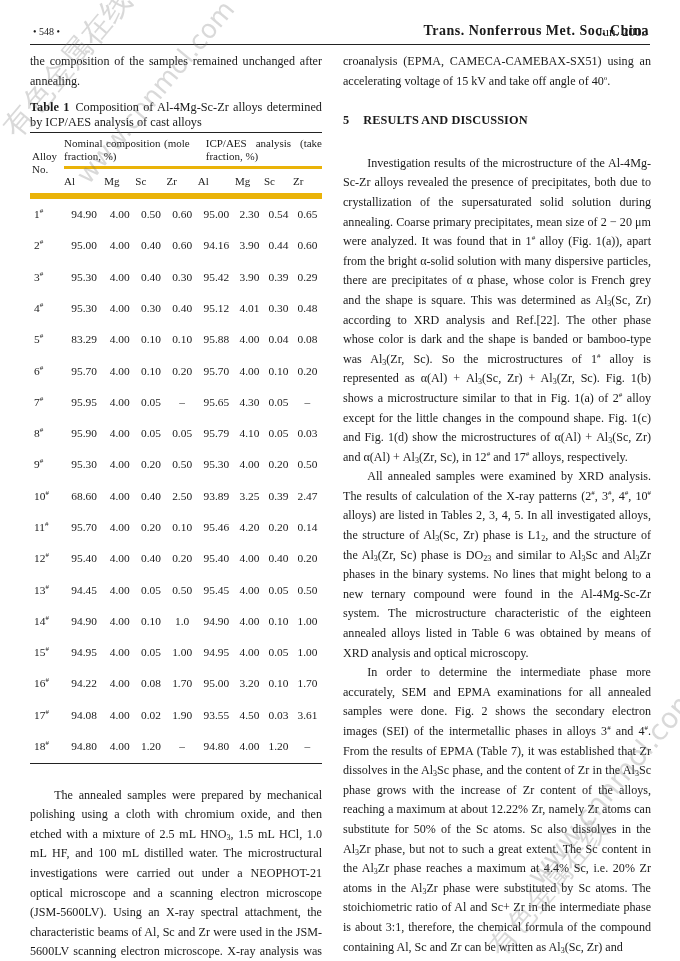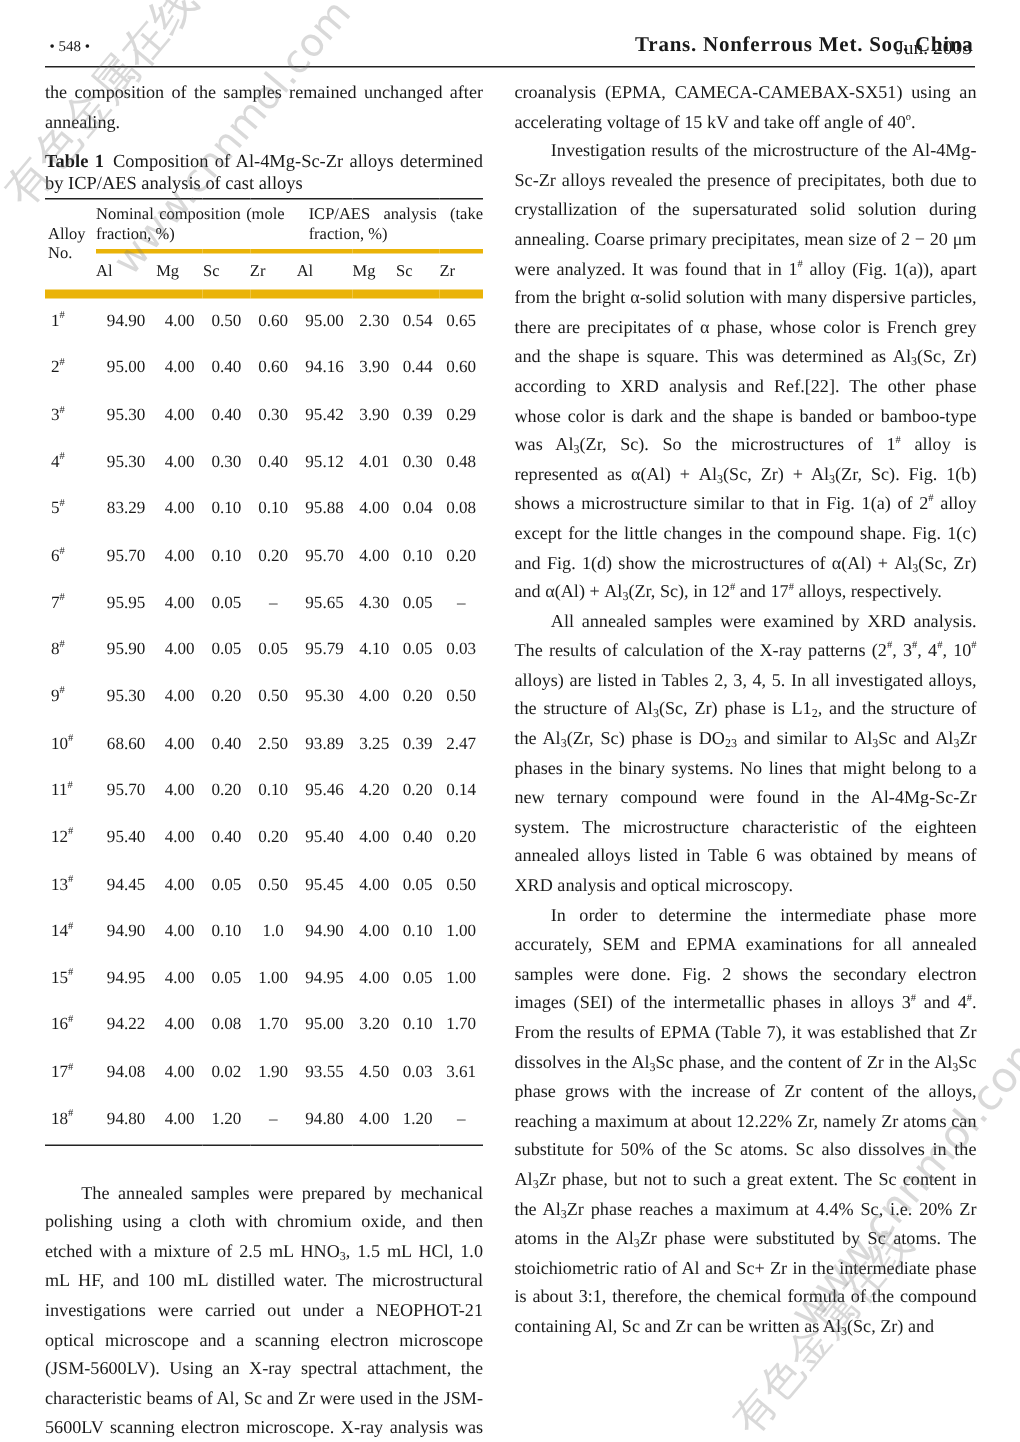--- a/index.html
+++ b/index.html
@@ -293,20 +293,23 @@
           </tr>
         </tbody>
     </table>
 
     <p class="indent" style="margin-top:22px"><span>The annealed samples were prepared by mechanical polishing using a cloth with chromium oxide, and then etched with a mixture of 2.5 mL HNO</span><sub>3</sub><span>, 1.5 mL HCl, 1.0 mL HF, and 100 mL distilled water. The microstructural investigations were carried out under a NEOPHOT-21 optical microscope and a scanning electron microscope (JSM-5600LV). Using an X-ray spectral attachment, the characteristic beams of Al, Sc and Zr were used in the JSM-5600LV scanning electron microscope. X-ray analysis was carried out on an XD-98 diffractometer with unfiltered copper radiation (λ= 1.540 6×10</span></p>
   </div>
 
   <div class="col col-right">
     <p><span>croanalysis (EPMA, CAMECA-CAMEBAX-SX51) using an accelerating voltage of 15 kV and take off angle of 40</span><sup>o</sup><span>.</span></p>
 
+    <div class="section-head">
+      <span class="num">5</span><span>RESULTS AND DISCUSSION</span>
+    </div>
 
     <p class="indent">Investigation results of the microstructure of the Al-4Mg-Sc-Zr alloys revealed the presence of precipitates, both due to crystallization of the supersaturated solid solution during annealing. Coarse primary precipitates, mean size of 2 − 20 μm were analyzed. It was found that in 1<sup>#</sup> alloy (Fig. 1(a)), apart from the bright α-solid solution with many dispersive particles, there are precipitates of α phase, whose color is French grey and the shape is square. This was determined as Al<sub>3</sub>(Sc, Zr) according to XRD analysis and Ref.[22]. The other phase whose color is dark and the shape is banded or bamboo-type was Al<sub>3</sub>(Zr, Sc). So the microstructures of 1<sup>#</sup> alloy is represented as α(Al) + Al<sub>3</sub>(Sc, Zr) + Al<sub>3</sub>(Zr, Sc). Fig. 1(b) shows a microstructure similar to that in Fig. 1(a) of 2<sup>#</sup> alloy except for the little changes in the compound shape. Fig. 1(c) and Fig. 1(d) show the microstructures of α(Al) + Al<sub>3</sub>(Sc, Zr) and α(Al) + Al<sub>3</sub>(Zr, Sc), in 12<sup>#</sup> and 17<sup>#</sup> alloys, respectively.</p>
     <p class="indent">All annealed samples were examined by XRD analysis. The results of calculation of the X-ray patterns (2<sup>#</sup>, 3<sup>#</sup>, 4<sup>#</sup>, 10<sup>#</sup> alloys) are listed in Tables 2, 3, 4, 5. In all investigated alloys, the structure of Al<sub>3</sub>(Sc, Zr) phase is L1<sub>2</sub>, and the structure of the Al<sub>3</sub>(Zr, Sc) phase is DO<sub>23</sub> and similar to Al<sub>3</sub>Sc and Al<sub>3</sub>Zr phases in the binary systems. No lines that might belong to a new ternary compound were found in the Al-4Mg-Sc-Zr system. The microstructure characteristic of the eighteen annealed alloys listed in Table 6 was obtained by means of XRD analysis and optical microscopy.</p>
     <p class="indent">In order to determine the intermediate phase more accurately, SEM and EPMA examinations for all annealed samples were done. Fig. 2 shows the secondary electron images (SEI) of the intermetallic phases in alloys 3<sup>#</sup> and 4<sup>#</sup>. From the results of EPMA (Table 7), it was established that Zr dissolves in the Al<sub>3</sub>Sc phase, and the content of Zr in the Al<sub>3</sub>Sc phase grows with the increase of Zr content of the alloys, reaching a maximum at about 12.22% Zr, namely Zr atoms can substitute for 50% of the Sc atoms. Sc also dissolves in the Al<sub>3</sub>Zr phase, but not to such a great extent. The Sc content in the Al<sub>3</sub>Zr phase reaches a maximum at 4.4% Sc, i.e. 20% Zr atoms in the Al<sub>3</sub>Zr phase were substituted by Sc atoms. The stoichiometric ratio of Al and Sc+ Zr in the intermediate phase is about 3:1, therefore, the chemical formula of the compound containing Al, Sc and Zr can be written as Al<sub>3</sub>(Sc, Zr) and</p>
   </div>
 
   <div class="wm wm1">有色金属在线</div>
   <div class="wm wm2">www.cnnmol.com</div>
   <div class="wm wm3">有色金属在线</div>
   <div class="wm wm4">www.cnnmol.com</div>

